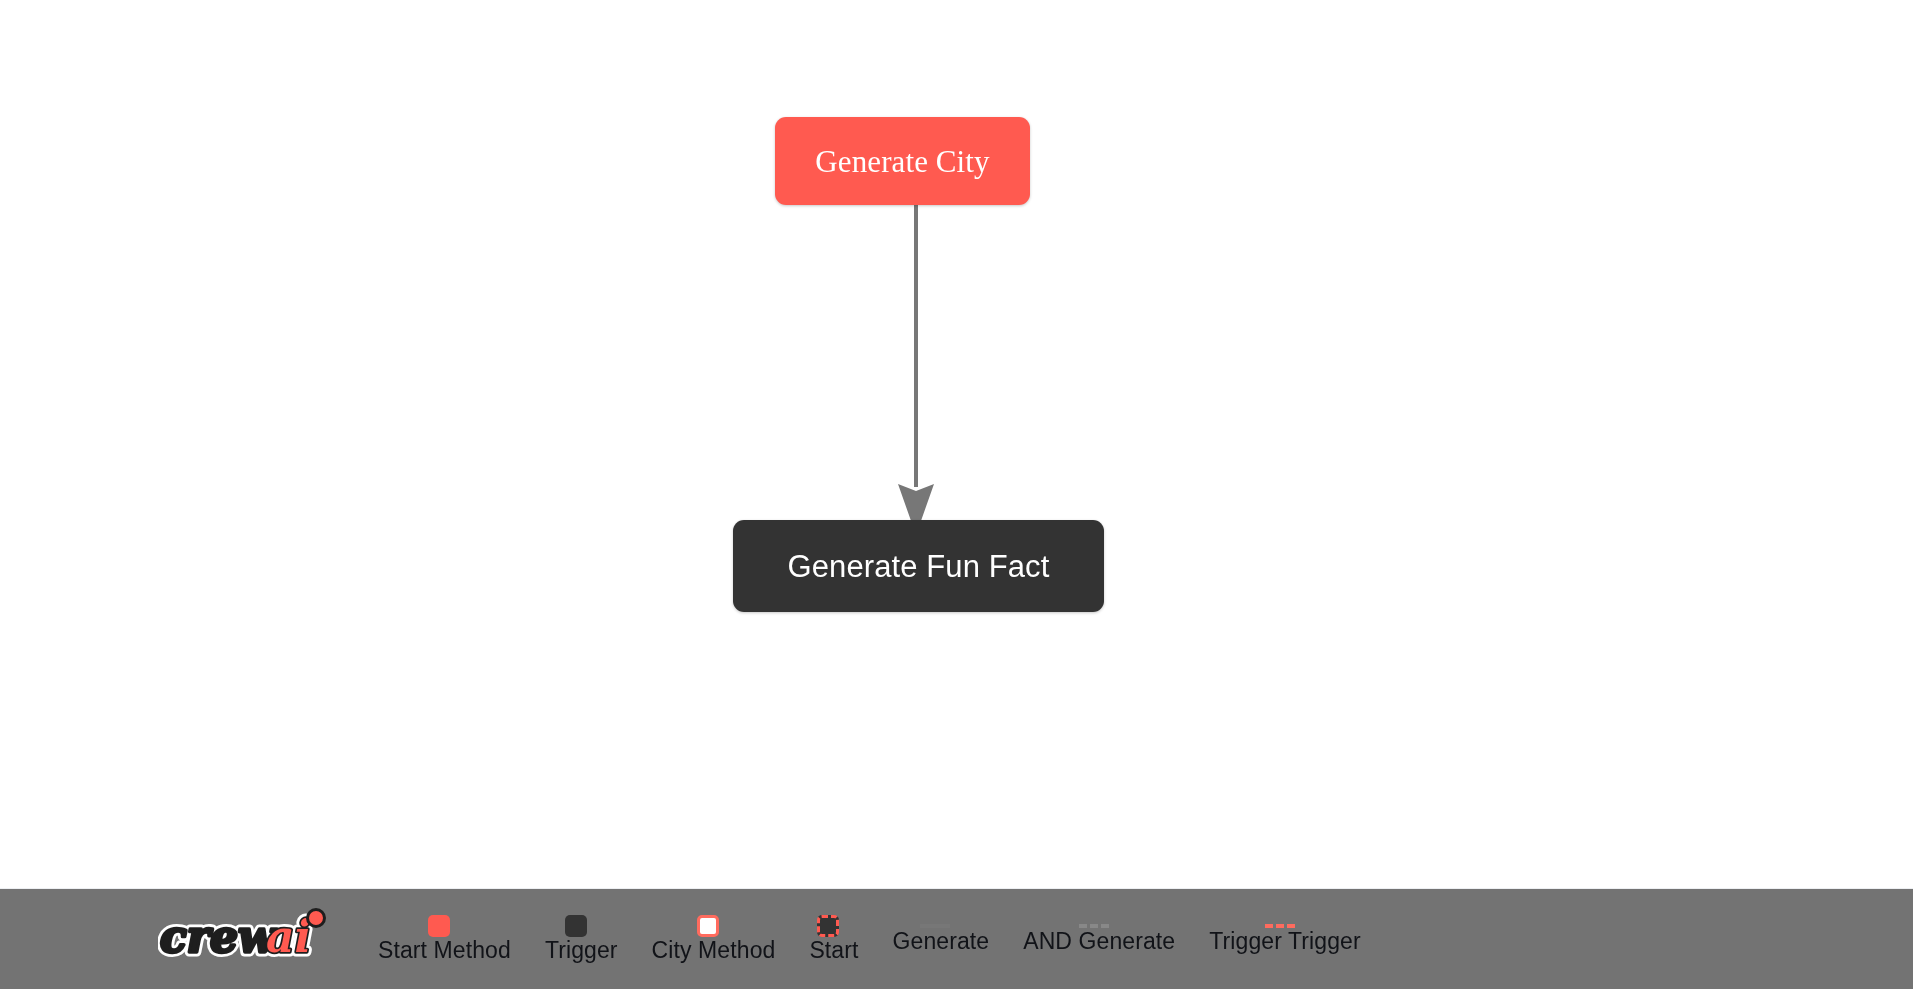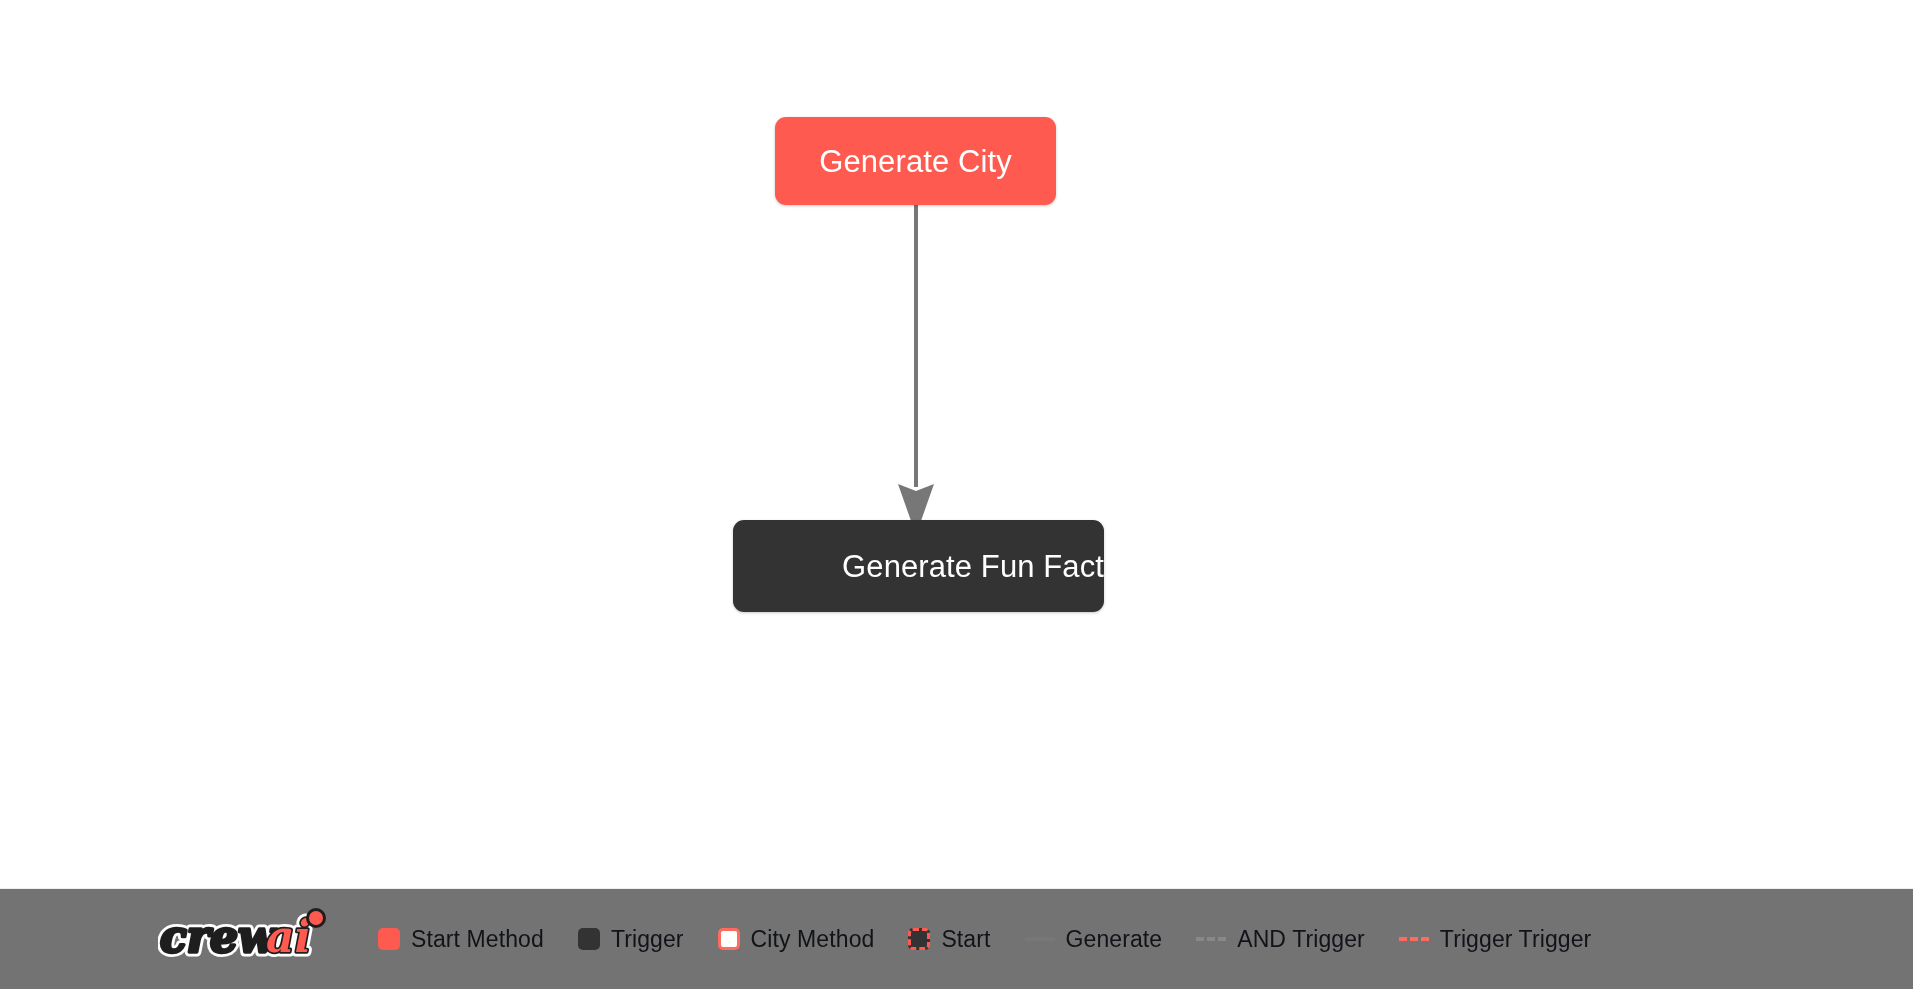--- a/index.html
+++ b/index.html
@@ -53,21 +53,20 @@
     white-space: nowrap;
     box-shadow: 0 1px 3px rgba(0,0,0,0.22);
   }
 
   .flow-node.start-node {
     background: #FF5A50;
   }
 
   .flow-node.method-node {
     background: #333333;
-    justify-content: flex-end;
   }
 
   
   #legend-bar {
     position: absolute;
     left: 0;
     top: 888px;
     width: 1913px;
     height: 101px;
     background: #737373;
@@ -96,20 +95,21 @@
     display: flex;
     align-items: center;
     flex: 1 1 auto;
   }
 
   .legend-item {
     display: flex;
     align-items: center;
     margin-right: 34px;
     white-space: nowrap;
+    flex-direction: column;
   }
 
   .legend-label {
     font-size: 23px;
     color: #111318;
     letter-spacing: 0.1px;
   }
 
   .swatch {
     box-sizing: border-box;
@@ -169,21 +169,21 @@
       </defs>
 
       <g>
         <line x1="916" y1="205" x2="916" y2="487" stroke="#777777" stroke-width="4"></line>
 
         <path d="M 898 484 L 916 491 L 934 484 L 916 535 Z" fill="#777777"></path>
         <line x1="916" y1="520" x2="916" y2="524" stroke="#777777" stroke-width="4"></line>
       </g>
     </svg>
 
-    <div class="flow-node start-node" style="left:775px; top:117px; width:281px; height:88px;">
+    <div class="flow-node start-node" style="left:775px; top:117px; width:255px; height:88px;font-family:Liberation Serif, serif;">
       <span>Generate City</span>
     </div>
 
     <div class="flow-node method-node" style="left:733px; top:520px; width:371px; height:92px;">
       <span>Generate Fun Fact</span>
     </div>
 
   </div>
 
   <div id="legend-bar">
@@ -227,21 +227,21 @@
         <span class="legend-label">Start</span>
       </div>
 
       <div class="legend-item">
         <span class="line-swatch"></span>
         <span class="legend-label">Generate</span>
       </div>
 
       <div class="legend-item">
         <span class="line-swatch dashed-and"></span>
-        <span class="legend-label">AND Trigger</span>
+        <span class="legend-label">AND Generate</span>
       </div>
 
       <div class="legend-item">
         <span class="line-swatch dashed-router"></span>
         <span class="legend-label">Trigger Trigger</span>
       </div>
 
     </div>
   </div>
 

